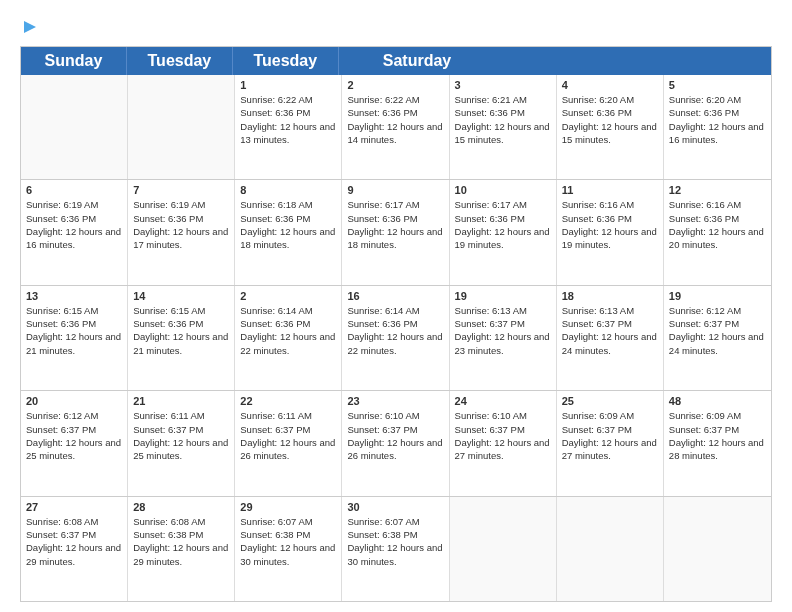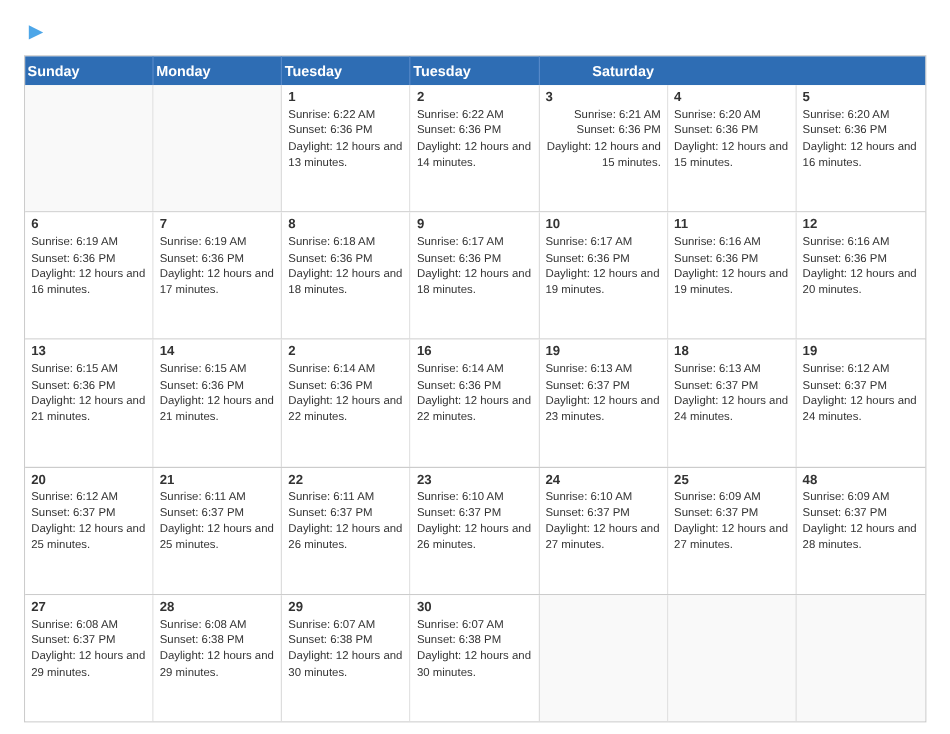--- a/index.html
+++ b/index.html
@@ -46,25 +46,25 @@
       flex-direction: column;
       border: 1px solid #ccc;
     }
     .cal-header {
       display: grid;
       grid-template-columns: repeat(7, 1fr);
       background: #2e6db4;
     }
     .cal-header-cell {
       color: #fff;
-      font-size: 12px;
+      font-size: 16px;
       font-weight: bold;
       padding: 5px 2px;
       border-right: 1px solid #5588c8;
-      text-align: left;
+      text-align: center;
     }
     .cal-header-cell:last-child {
       border-right: none;
       margin-left: 42px;
     }
     .cal-body {
       flex: 1;
       display: flex;
       flex-direction: column;
     }
@@ -139,21 +139,20 @@
     </div>
     <div class="title-block">
       <div class="month-title"></div>
       <div class="location-title"></div>
     </div>
   </div>
 
   <div class="calendar">
     <div class="cal-header">
       <div class="cal-header-cell">Sunday</div>
-      <div class="cal-header-cell">Monday</div>
       <div class="cal-header-cell">Tuesday</div>
       <div class="cal-header-cell">Tuesday</div>
       <div class="cal-header-cell">Saturday</div>
     </div>
     <div class="cal-body" id="cal-body">
     <div class="cal-week">
           <div class="cal-cell empty"></div>
           <div class="cal-cell empty"></div>
           <div class="cal-cell">
             <span class="day-num">1</span>
@@ -162,21 +161,21 @@
 Daylight: 12 hours and 13 minutes.</div>
           </div>
           <div class="cal-cell">
             <span class="day-num">2</span>
             <div class="cell-text" style="white-space: pre-line;">Sunrise: 6:22 AM
 Sunset: 6:36 PM
 Daylight: 12 hours and 14 minutes.</div>
           </div>
           <div class="cal-cell">
             <span class="day-num">3</span>
-            <div class="cell-text" style="white-space: pre-line; text-align: right;">Sunrise: 6:21 AM
+            <div class="cell-text" style="white-space: pre-line;">Sunrise: 6:21 AM
 Sunset: 6:36 PM
 Daylight: 12 hours and 15 minutes.</div>
           </div>
           <div class="cal-cell">
             <span class="day-num">4</span>
             <div class="cell-text" style="white-space: pre-line;">Sunrise: 6:20 AM
 Sunset: 6:36 PM
 Daylight: 12 hours and 15 minutes.</div>
           </div>
           <div class="cal-cell">

